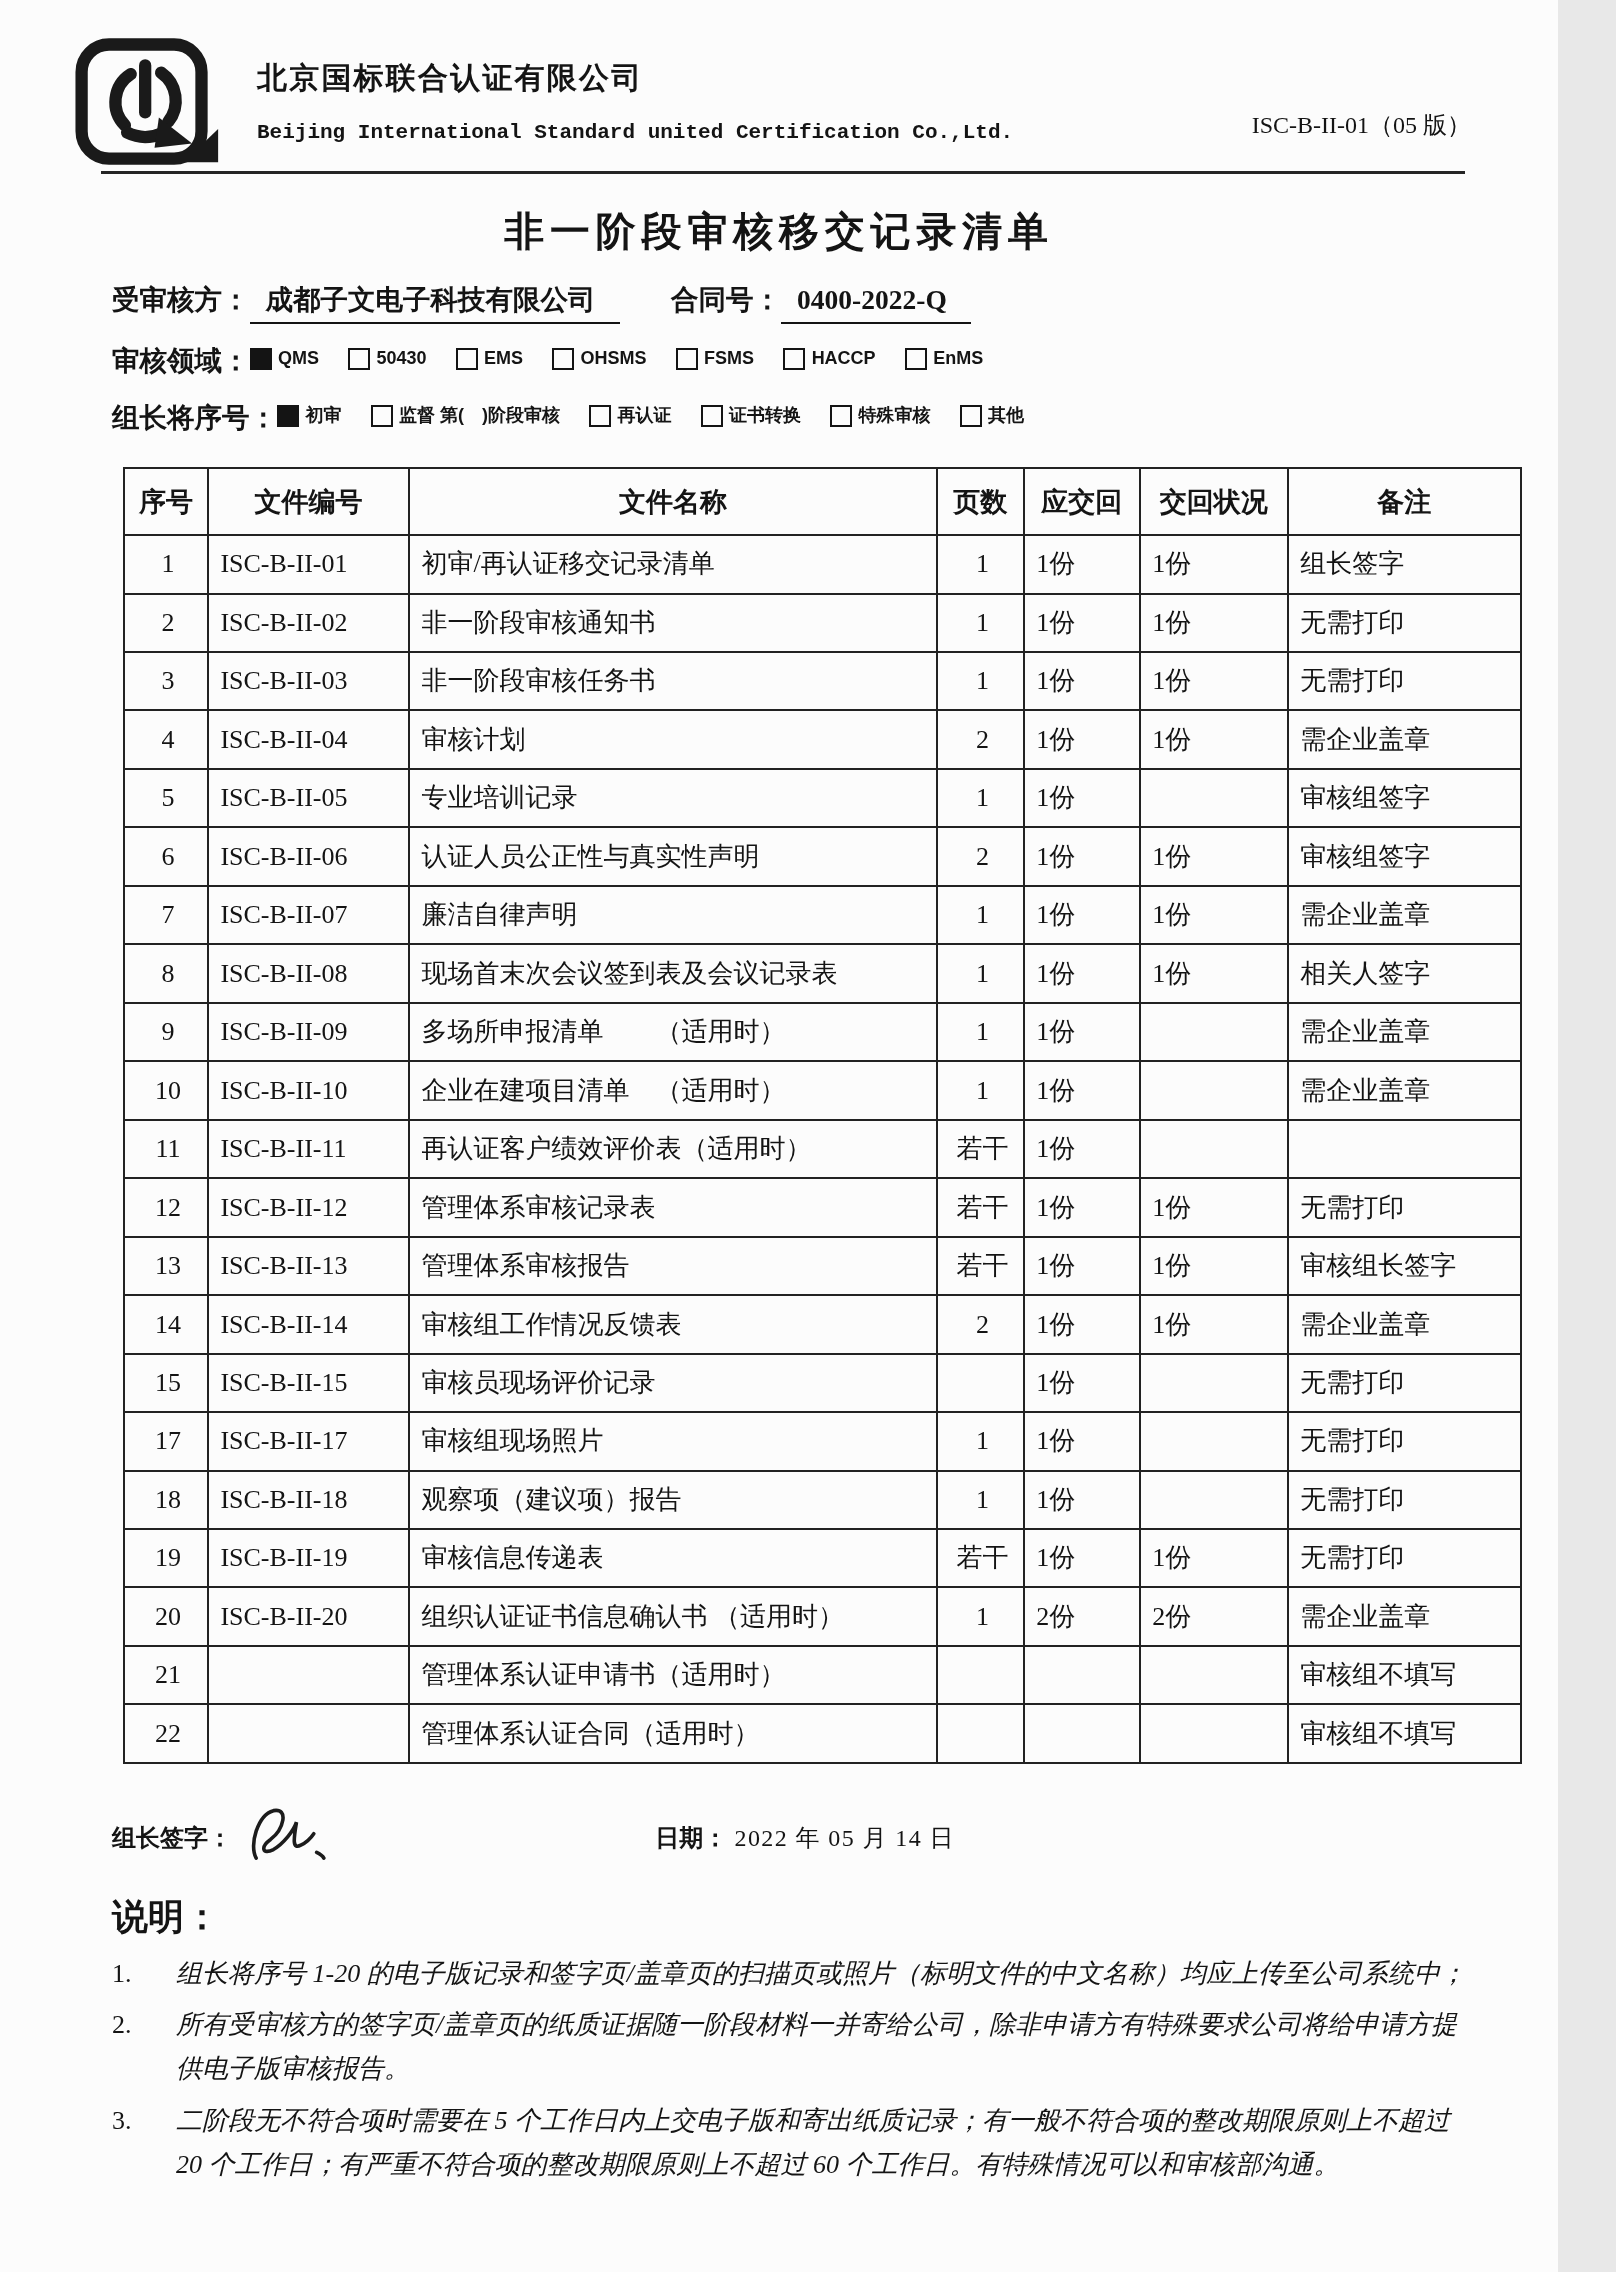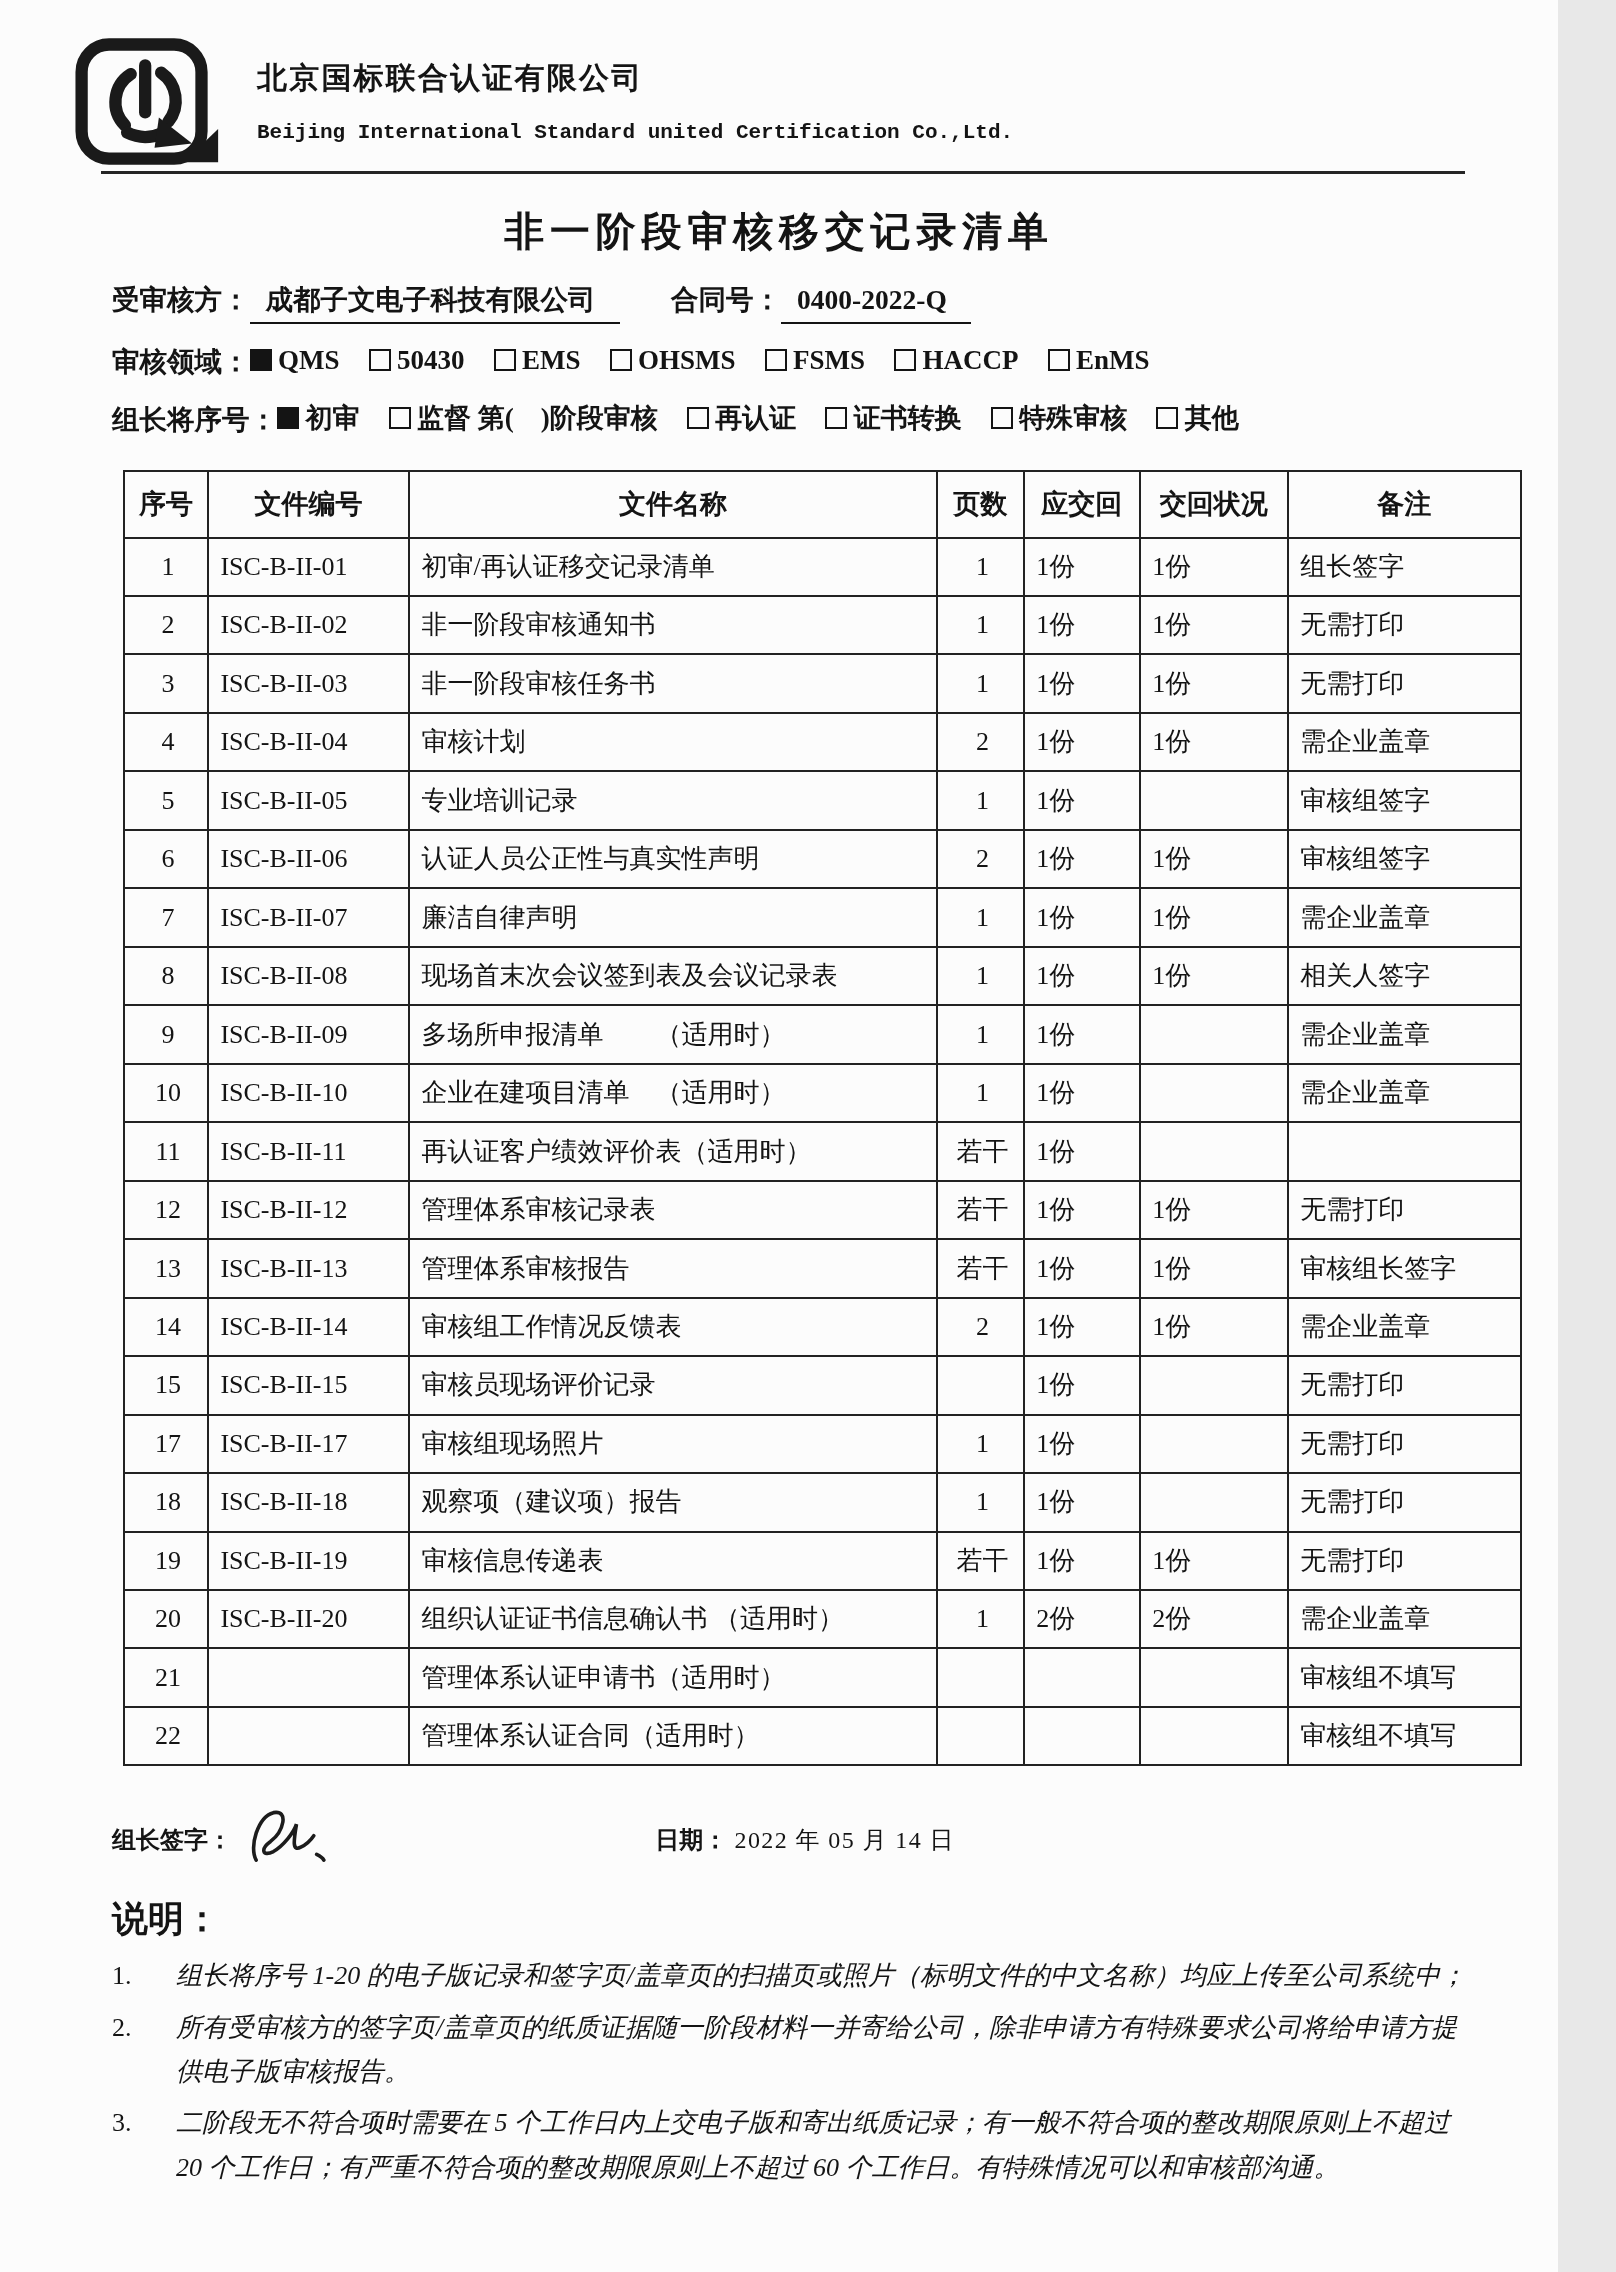--- a/index.html
+++ b/index.html
@@ -18,21 +18,21 @@
   
   .title{text-align:center;font-family:"Liberation Sans", sans-serif;font-size:40px;font-weight:bold;letter-spacing:5.8px;margin-top:30px;}
   .form-area{margin:20px 90px 0 112px;}
   .form-line{font-size:27.5px;margin-bottom:16px;display:flex;align-items:baseline;flex-wrap:wrap;line-height:1.5;}
   .form-label{font-weight:bold;font-family:"Liberation Sans", sans-serif;white-space:nowrap;}
   .uval{font-weight:bold;border-bottom:2.2px solid #141414;padding:0 24.6px 1.4px 16px;white-space:nowrap;}
   .gap{width:51px;}
   .cb-item{display:inline-flex;align-items:center;margin-right:29px;font-weight:bold;white-space:nowrap;}
   .cb{display:inline-block;width:22px;height:22px;border:2.9px solid #141414;margin-right:6.5px;box-sizing:border-box;background:#fcfcfc;}
   .cb.checked{background:#141414;}
-  .cb-label{font-family:Liberation Serif, serif;font-size:27px;}
+  .cb-label{font-family:Liberation Sans, sans-serif;font-size:18px;}
   
   table.doc{border-collapse:collapse;margin:29px auto 0 123px;width:1399px;table-layout:fixed;}
   table.doc th,table.doc td{border:2.2px solid #222;font-size:26px;padding:9.4px 7.2px;vertical-align:middle;word-break:break-all;}
   table.doc th{font-weight:bold;padding:14.5px 2.9px;text-align:center;font-size:27px;}
   table.doc td.center{text-align:center;}
   table.doc td{text-align:left;padding-left:11.6px;line-height:1.45;}
   
   .sig-line{margin:38px 90px 0 112px;display:flex;align-items:center;font-size:24px;}
   .sig-label,.date-label{font-weight:bold;font-family:"Liberation Sans", sans-serif;white-space:nowrap;}
   .sig-script{width:108px;height:72px;margin-left:4.3px;}
@@ -56,20 +56,21 @@
       <line x1="99" y1="38" x2="99" y2="103" stroke="#1a1a1a" stroke-width="17" stroke-linecap="round"></line>
       <path d="M121 48 A47 47 0 0 1 131 116" fill="none" stroke="#1a1a1a" stroke-width="17" stroke-linecap="round"></path>
       <path d="M74 131 A56 56 0 0 0 122 132" fill="none" stroke="#1a1a1a" stroke-width="17" stroke-linecap="round"></path>
       <polygon points="118,110 164,146 112,152" fill="#1a1a1a"></polygon>
       <polygon points="152,172 200,172 200,126" fill="#1a1a1a"></polygon>
     </svg>
     <div class="company">
       <div class="company-cn">北京国标联合认证有限公司</div>
       <div class="company-en">Beijing International Standard united Certification Co.,Ltd.</div>
     </div>
+    <div class="doc-number">ISC-B-II-01（05 版）</div>
   </div>
   <div class="header-rule"></div>
 
   <div class="title">非一阶段审核移交记录清单</div>
 
   <div class="form-area">
     <div class="form-line">
       <span class="form-label">受审核方：</span>
       <span class="uval">成都子文电子科技有限公司</span>
       <span class="gap"></span>

